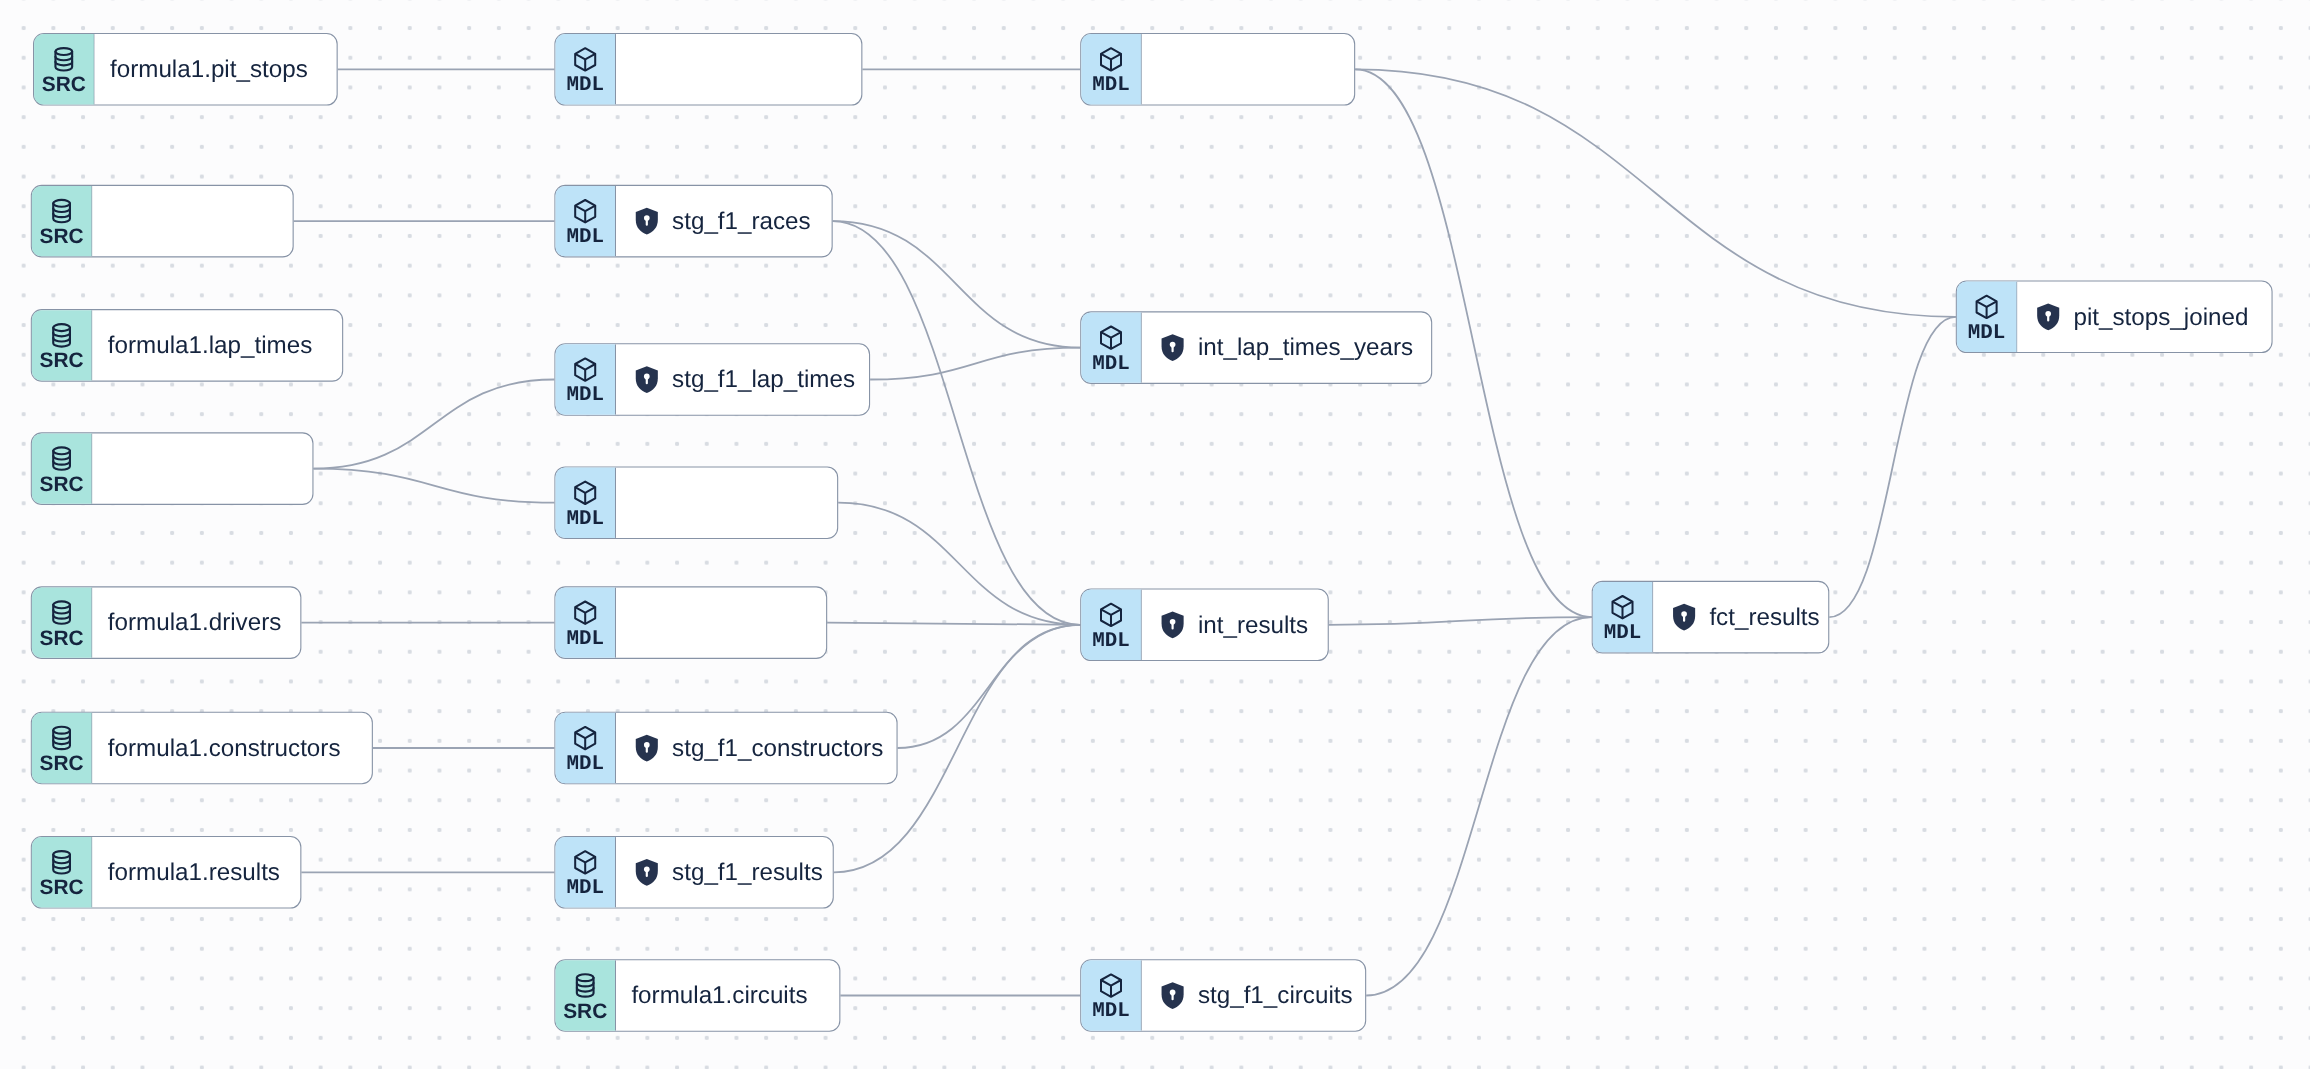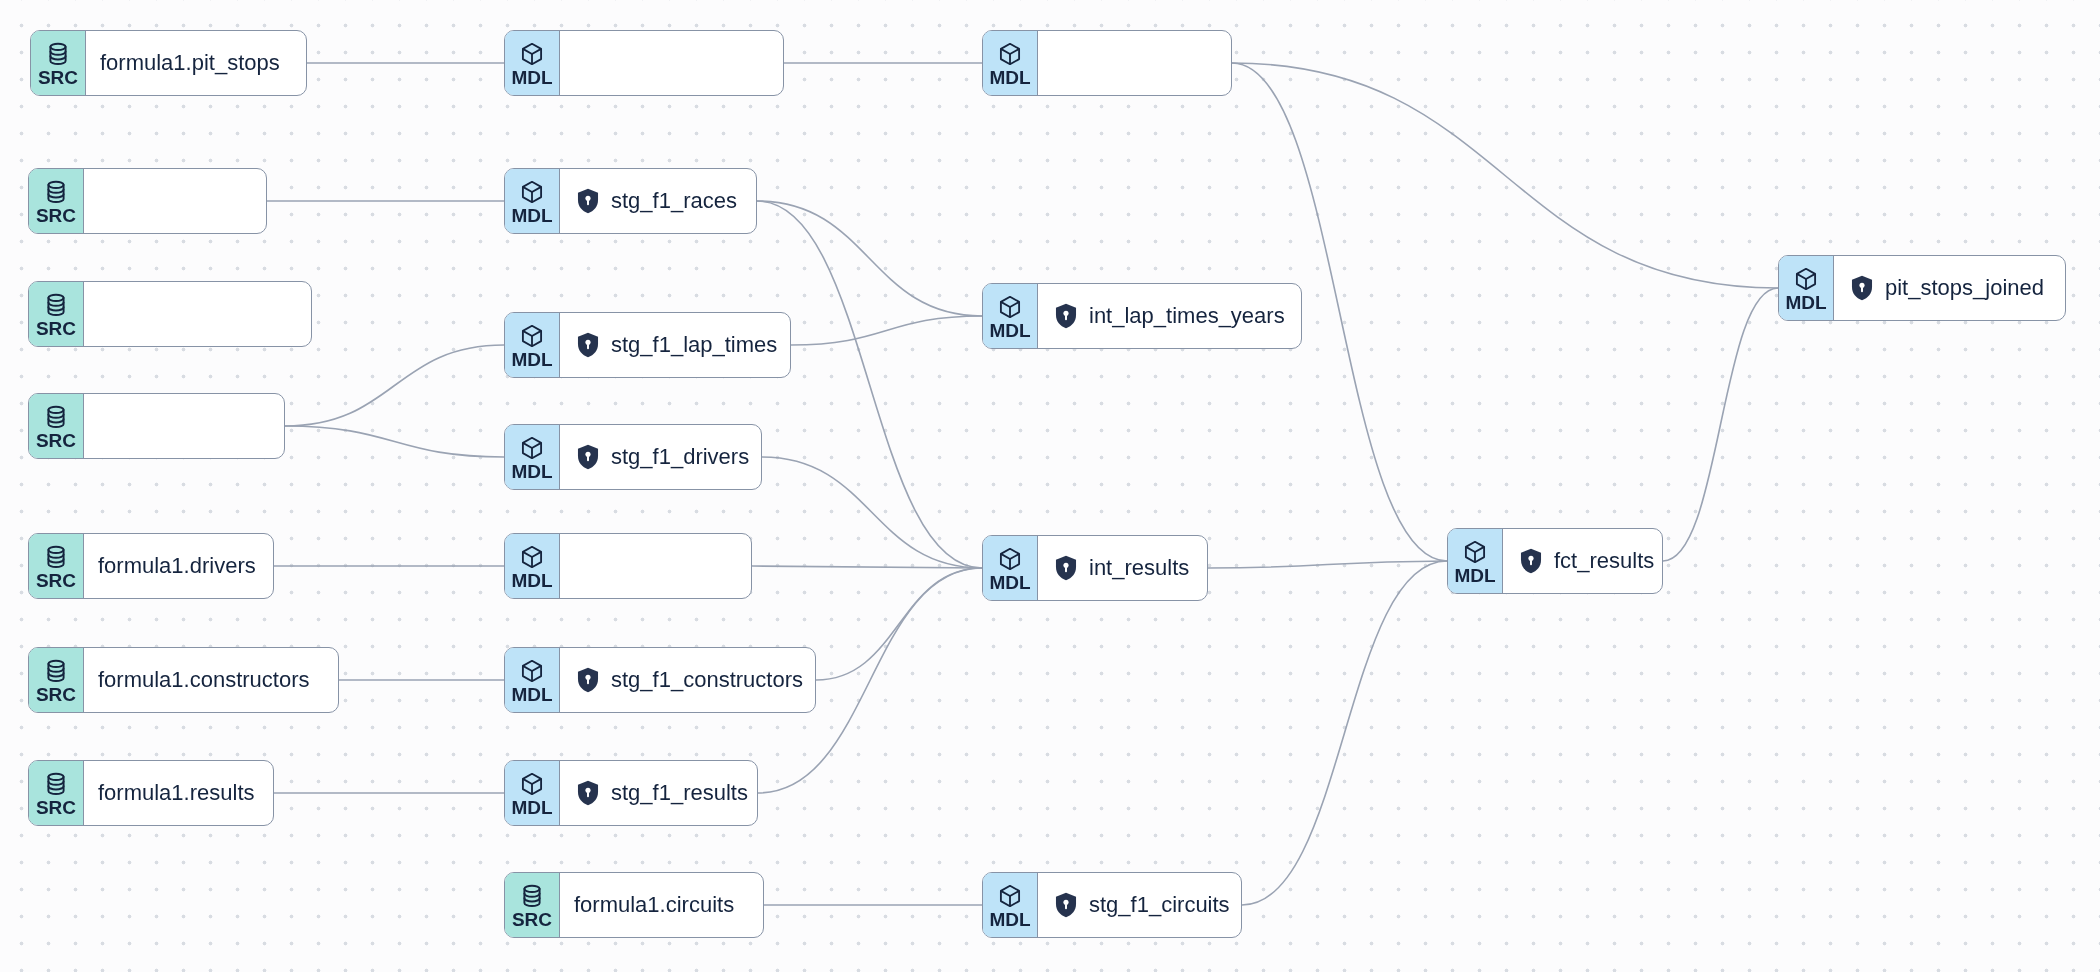--- a/index.html
+++ b/index.html
@@ -19,21 +19,21 @@
   .node{
     position:absolute;display:flex;align-items:stretch;z-index:1;box-sizing:border-box;
     background:var(--node-bg);border:1.5px solid var(--border);border-radius:10px;
     cursor:pointer;
   }
   .badge{
     width:54px;flex:0 0 54px;display:flex;flex-direction:column;align-items:center;justify-content:center;
     gap:1px;border-right:1.5px solid var(--border);border-radius:8.5px 0 0 8.5px;padding-top:2px;
   }
   .badge.source{background:var(--src-badge);}
-  .badge.model{background:var(--mdl-badge);}
+  .badge.model{background:var(--mdl-badge);font-family:Liberation Mono, monospace;}
   .badge-label{font-size:19px;font-weight:600;line-height:1.05;color:var(--text);letter-spacing:0;}
   .badge svg{width:26px;height:26px;display:block;}
   .nbody{
     flex:1 1 auto;display:flex;align-items:center;gap:9px;padding:0 10px 0 14px;
     font-size:22px;color:var(--text);white-space:nowrap;overflow:hidden;
   }
   .shield{width:28px;height:28px;flex:0 0 28px;}
 </style>
 </head>
 <body>
@@ -135,20 +135,24 @@
     <div class="badge source">
       <svg class="icon-db" viewBox="0 0 24 24" fill="none" stroke="#15243E" stroke-width="1.8" stroke-linecap="round">
         <ellipse cx="12" cy="5.4" rx="7" ry="2.9"></ellipse>
         <path d="M5 5.4 V18.4 c0 1.6 3.13 2.9 7 2.9 s7 -1.3 7 -2.9 V5.4"></path>
         <path d="M19 9.8 c0 1.6 -3.13 2.9 -7 2.9 s-7 -1.3 -7 -2.9"></path>
         <path d="M19 14.1 c0 1.6 -3.13 2.9 -7 2.9 s-7 -1.3 -7 -2.9"></path>
       </svg>
 
       <span class="badge-label">SRC</span>
     </div>
+    <div class="nbody">
+
+      <span class="node-label">formula1.lap_times</span>
+    </div>
   </div>
     <div class="node" style="left: 504px; top: 312px; width: 287px; height: 66px;">
     <div class="badge model">
 
       <svg class="icon-cube" viewBox="0 0 24 24" fill="none" stroke="#15243E" stroke-width="1.7" stroke-linejoin="round">
         <path d="M12 2.6 L20.4 7.3 V16.7 L12 21.4 L3.6 16.7 V7.3 Z"></path>
         <path d="M3.6 7.3 L12 12 L20.4 7.3"></path>
         <path d="M12 12 V21.4"></path>
       </svg>
       <span class="badge-label">MDL</span>
@@ -196,28 +200,20 @@
     <div class="node" style="left: 504px; top: 424px; width: 258px; height: 66px;">
     <div class="badge model">
 
       <svg class="icon-cube" viewBox="0 0 24 24" fill="none" stroke="#15243E" stroke-width="1.7" stroke-linejoin="round">
         <path d="M12 2.6 L20.4 7.3 V16.7 L12 21.4 L3.6 16.7 V7.3 Z"></path>
         <path d="M3.6 7.3 L12 12 L20.4 7.3"></path>
         <path d="M12 12 V21.4"></path>
       </svg>
       <span class="badge-label">MDL</span>
     </div>
-    <div class="nbody">
-      <svg class="shield" viewBox="0 0 24 24">
-        <path fill="#26334E" d="M12 1.6 L20.6 4.9 V11 C20.6 16.9 17.1 20.7 12 22.5 C6.9 20.7 3.4 16.9 3.4 11 V4.9 Z"></path>
-        <circle cx="12" cy="9.6" r="2.2" fill="#FFFFFF"></circle>
-        <rect x="11.15" y="10.9" width="1.7" height="4.8" rx="0.85" fill="#FFFFFF"></rect>
-      </svg>
-      <span class="node-label">stg_f1_drivers</span>
-    </div>
   </div>
     <div class="node" style="left: 28px; top: 533px; width: 246px; height: 66px;">
     <div class="badge source">
       <svg class="icon-db" viewBox="0 0 24 24" fill="none" stroke="#15243E" stroke-width="1.8" stroke-linecap="round">
         <ellipse cx="12" cy="5.4" rx="7" ry="2.9"></ellipse>
         <path d="M5 5.4 V18.4 c0 1.6 3.13 2.9 7 2.9 s7 -1.3 7 -2.9 V5.4"></path>
         <path d="M19 9.8 c0 1.6 -3.13 2.9 -7 2.9 s-7 -1.3 -7 -2.9"></path>
         <path d="M19 14.1 c0 1.6 -3.13 2.9 -7 2.9 s-7 -1.3 -7 -2.9"></path>
       </svg>
 

